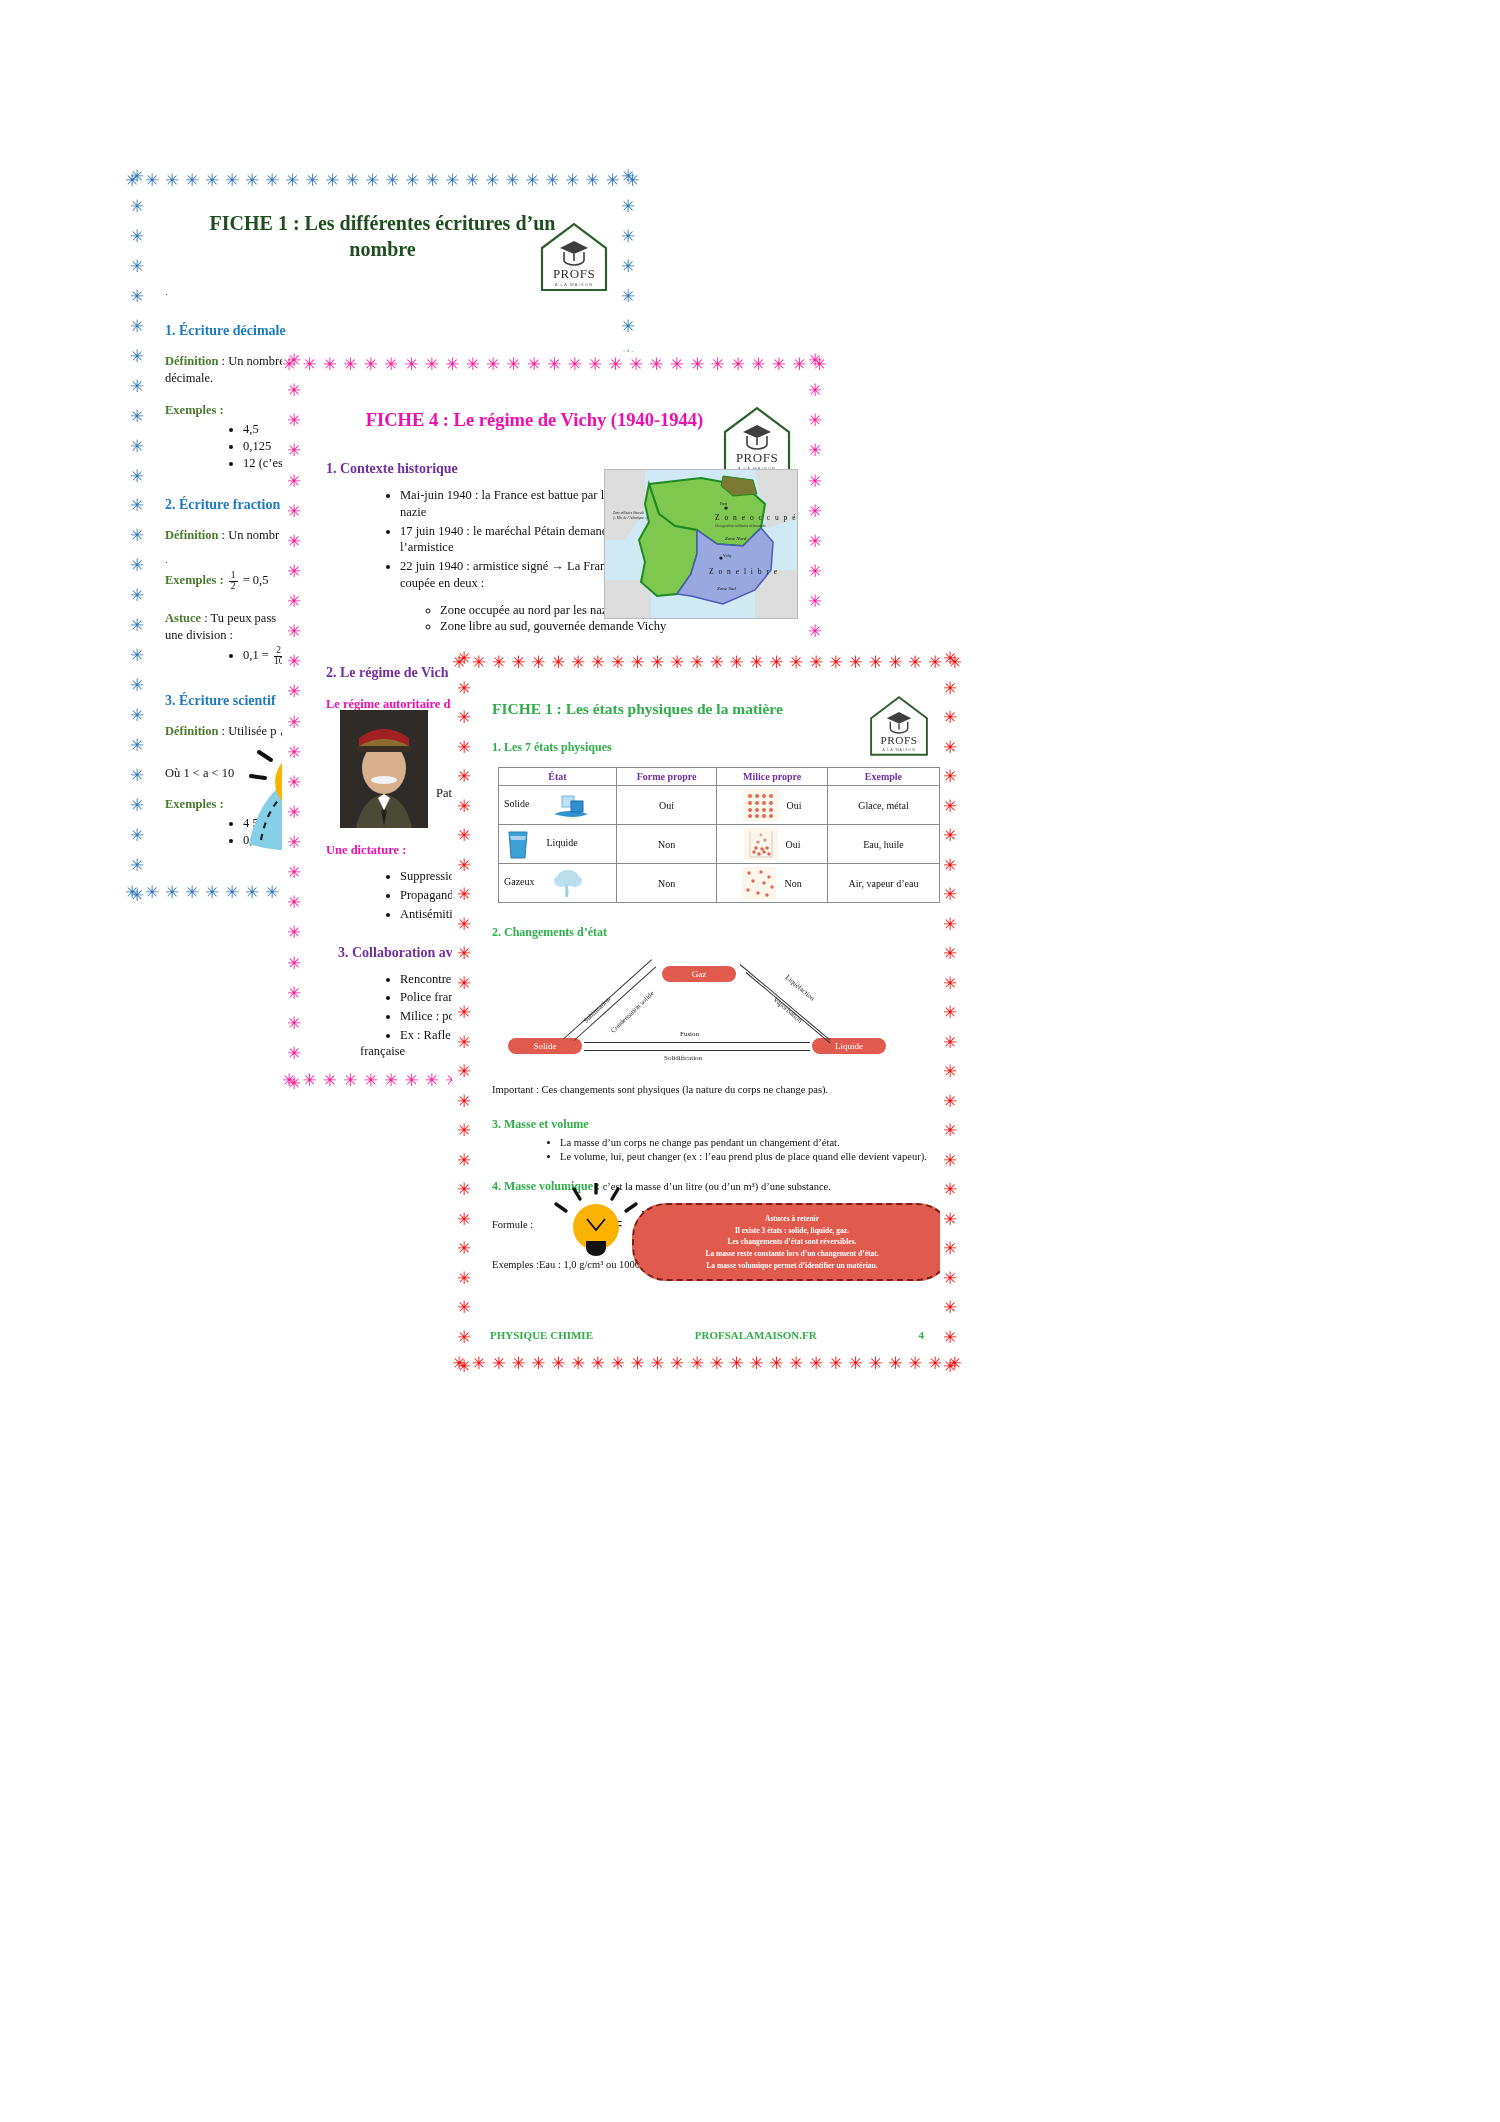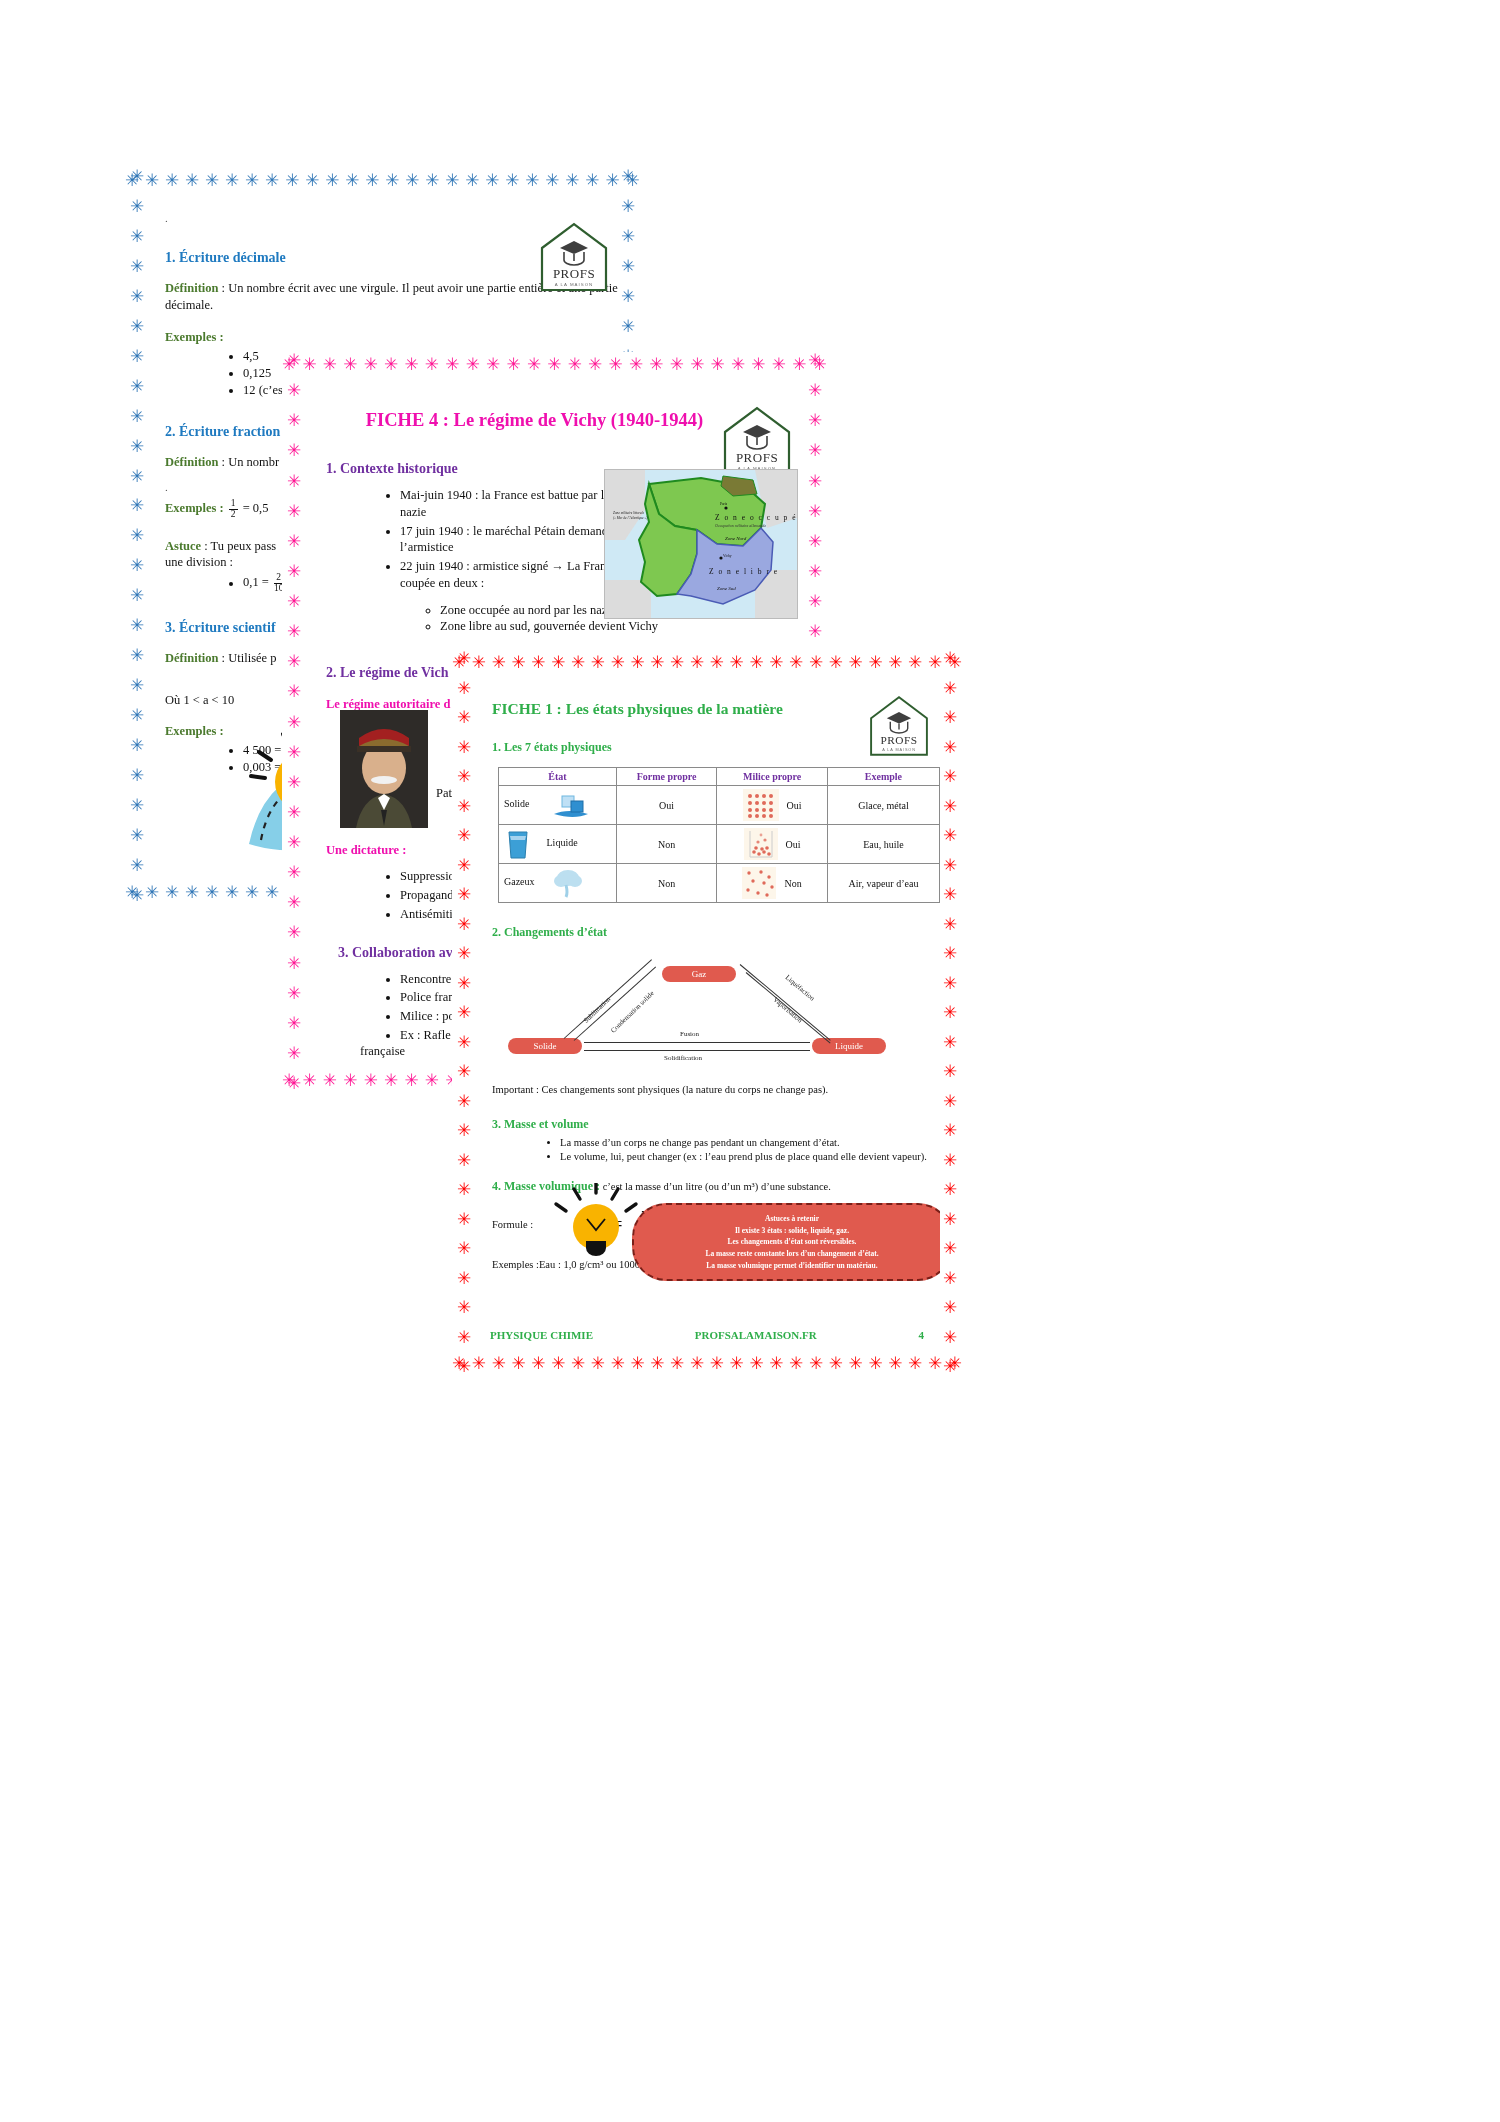--- a/index.html
+++ b/index.html
@@ -195,20 +195,21 @@
       <svg viewBox="0 0 80 78">
         <path d="M8 30 L40 6 L72 30 L72 72 L8 72 Z" fill="#fff" stroke="#2f5e2f" stroke-width="2.2"></path>
         <path d="M26 30 l14 -7 l14 7 l-14 6 z" fill="#3f3f3f"></path>
         <path d="M40 36 v7" stroke="#3f3f3f" stroke-width="1.6"></path>
         <path d="M30 34 v8 a10 5 0 0 0 20 0 v-8" fill="none" stroke="#3f3f3f" stroke-width="1.6"></path>
         <text x="40" y="60" font-size="13" text-anchor="middle" fill="#2f2f2f" font-family="Liberation Serif, serif" letter-spacing="0.5">PROFS</text>
         <text x="40" y="68" font-size="4.4" text-anchor="middle" fill="#6b6b6b" font-family="Liberation Sans, sans-serif" letter-spacing="1">A LA MAISON</text>
       </svg>
     </div>
 
+    <div class="m-title">FICHE 1 : Les différentes écritures d’un nombre</div>
 
     <div style="margin:22px 0 0 18px;font-size:11px;color:#555">.</div>
 
     <div class="m-h2">1. Écriture décimale</div>
     <div class="m-def">
       <b>Définition</b><span> : Un nombre écrit avec une virgule. Il peut avoir une partie entière et une partie décimale.</span>
     </div>
     <div class="m-ex">Exemples :</div>
     <ul class="m-li">
       <li>4,5</li>
@@ -413,21 +414,21 @@
 
     <div class="h-h2">1. Contexte historique</div>
 
     <ul class="h-li" style="width:270px">
       <li>Mai-juin 1940 : la France est battue par l’Allemagne nazie</li>
       <li>17 juin 1940 : le maréchal Pétain demande l’armistice</li>
       <li>22 juin 1940 : armistice signé → La France est coupée en deux :</li>
     </ul>
     <ul class="h-sub" style="width:240px">
       <li>Zone occupée au nord par les nazis</li>
-      <li>Zone libre au sud, gouvernée devient Vichy</li>
+      <li>Zone libre au sud, gouvernée demande Vichy</li>
     </ul>
 
     <div class="mapimg" style="left:300px;top:95px;width:192px;height:148px">
       <svg viewBox="0 0 192 148" width="192" height="148">
         <rect width="192" height="148" fill="#cfe9f5"></rect>
         <path d="M0 0 h40 v40 l-20 30 L0 70 Z" fill="#dcdcdc"></path>
         <path d="M150 0 h42 v48 l-30 10 Z" fill="#dcdcdc"></path>
         <path d="M0 110 h46 v38 H0 Z" fill="#dcdcdc"></path>
         <path d="M150 100 h42 v48 h-42 Z" fill="#dcdcdc"></path>
 

